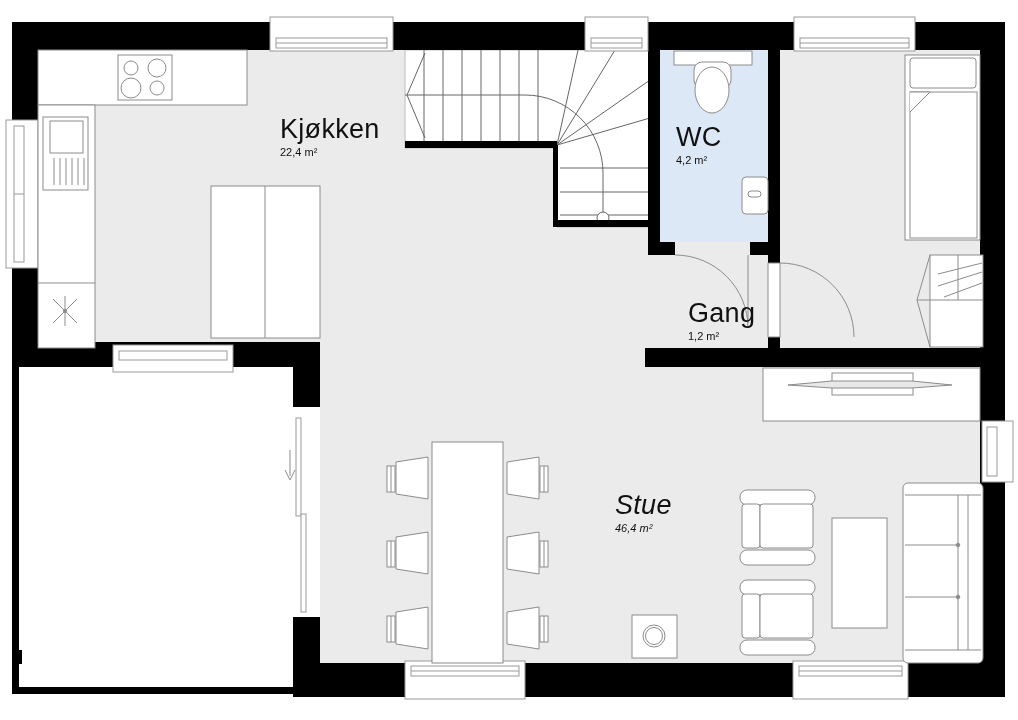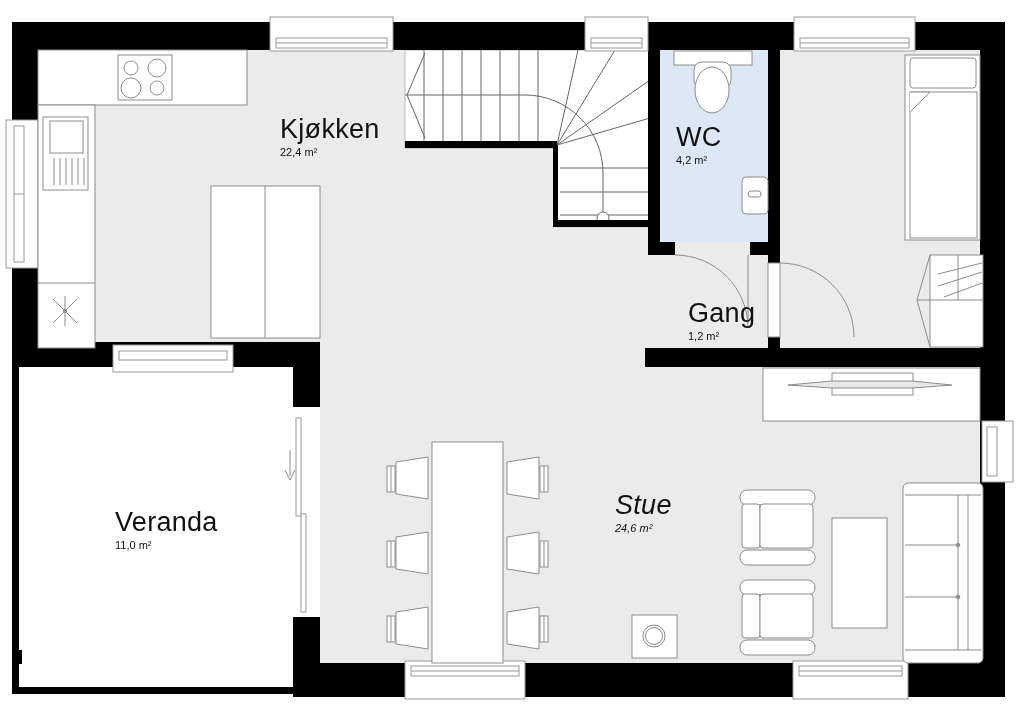--- a/index.html
+++ b/index.html
@@ -217,19 +217,15 @@
   <div class="room-label" style="left:676px;top:123px;">
     <div class="room-name">WC</div>
     <div class="room-area">4,2 m²</div>
   </div>
   <div class="room-label" style="left:648px;top:299px;margin-left:40px;">
     <div class="room-name">Gang</div>
     <div class="room-area">1,2 m²</div>
   </div>
   <div class="room-label" style="left:615px;top:491px;font-style:italic;">
     <div class="room-name">Stue</div>
-    <div class="room-area">24,6 m²</div>
-  </div>
-  <div class="room-label" style="left:115px;top:508px;">
-    <div class="room-name">Veranda</div>
-    <div class="room-area">11,0 m²</div>
+    <div class="room-area">46,4 m²</div>
   </div>
 </div>
 
 </body></html>

